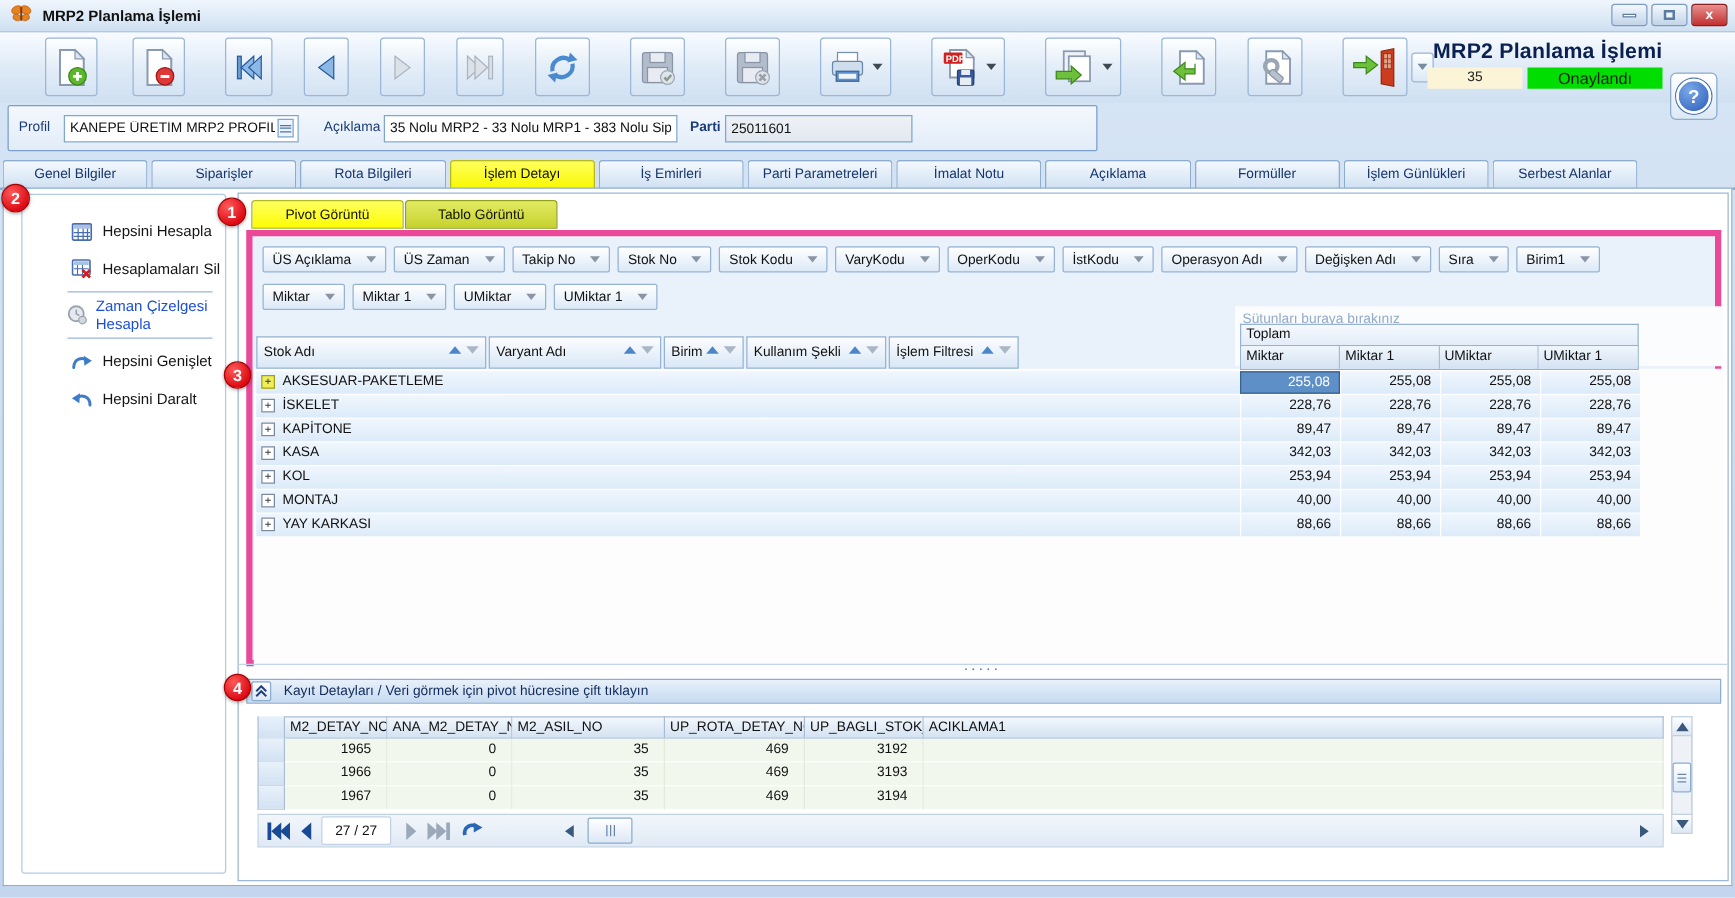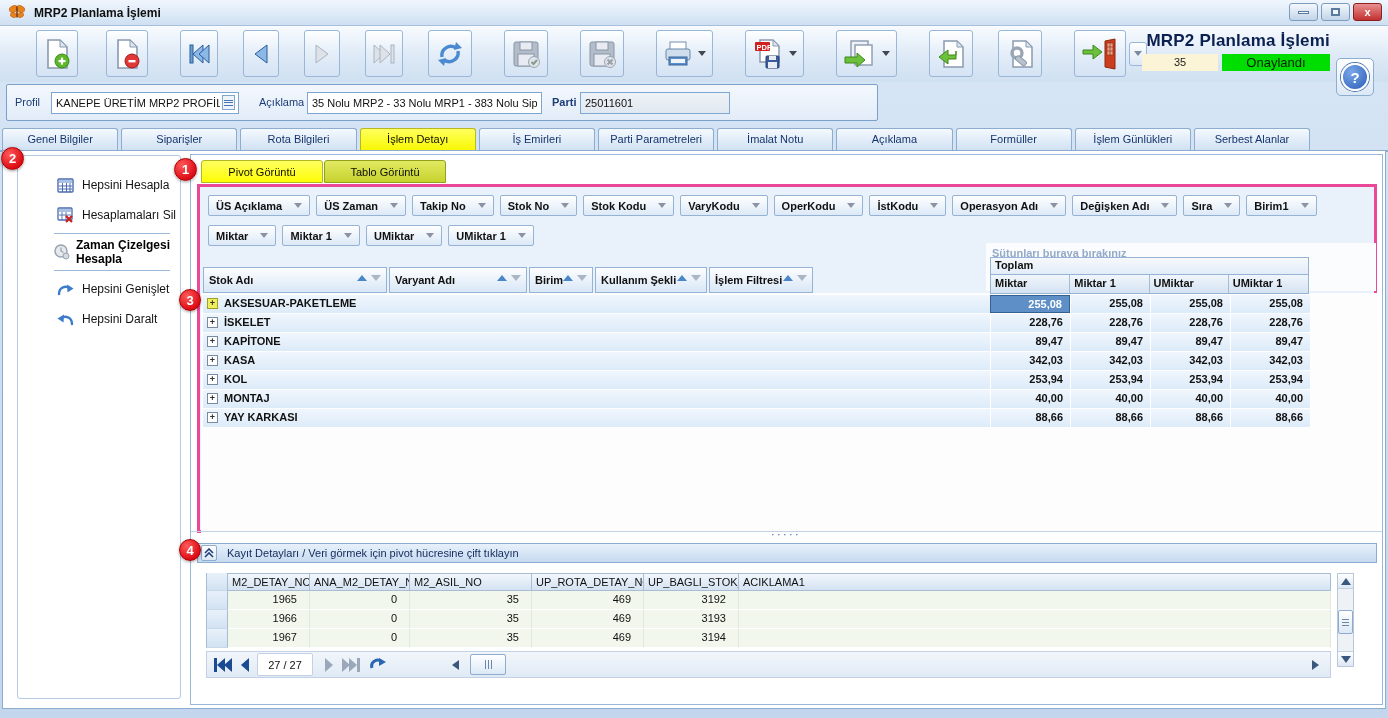--- a/index.html
+++ b/index.html
@@ -60,28 +60,28 @@
   .tab { flex:1; border:1px solid #8cacd0; border-bottom:none; border-radius:3px 3px 0 0;
     background:linear-gradient(#f4f9fe,#cfe0f2); color:#16356e; text-align:center; line-height:21px; }
   .tab.active { background:linear-gradient(#ffff5e,#f8f800); border-color:#b8b820; color:#101000; }
   .tabline { position:absolute; left:0; top:150px; width:1388px; height:2px; background:#8cacd0; }
   
   .content { position:absolute; left:2px; top:151px; width:1384px; height:558px; background:#fff; border:1px solid #8cacd0; border-top:none; }
   
   .sidebar { position:absolute; left:14px; top:4px; width:164px; height:544px; border:1px solid #b4c9e2; border-radius:3px; background:#fff; padding-top:14px;padding-left:26px; }
   .sitem { height:30px; display:flex; align-items:center; padding-left:10px; font-size:12px; color:#141414; }
   .sitem .sic { width:22px; display:flex; justify-content:center; margin-right:6px; }
-  .sitem.disabled { color:#000000;font-weight:bold; }
+  .sitem.disabled { color:#1d4ed8; }
   .sdivider { height:1px; background:#9ab6d8; margin:3px 10px; }
   
   .main { position:absolute; left:187px; top:3px; width:1193px; height:551px; border:1px solid #9ab6d8; background:#fff; }
   .vtab { position:absolute; top:5px; height:23px; width:122px; text-align:center; line-height:22px; border:1px solid #b0b820; border-radius:3px 3px 0 0; color:#101000; }
   .vtab.pivot { left:10px; background:linear-gradient(#ffff60,#fdfd05); z-index:2; }
   .vtab.tablo { left:133px; background:linear-gradient(#e2ea62,#c6d22e); border-color:#92a01c; }
-  .pivotarea { position:absolute; left:6px; top:29px; width:1180px; height:349px; background:#e9f1fb; border:3px solid #ec4899;font-weight:bold; }
+  .pivotarea { position:absolute; left:6px; top:29px; width:1180px; height:349px; background:#e9f1fb; border:5px solid #ec4899; }
   .chiprow { position:absolute; left:8px; display:flex; gap:6px; }
   .chip { height:21px; border:1px solid #96b2d4; border-radius:2px; background:linear-gradient(#ffffff,#dce9f7);
     display:flex; align-items:center; padding:0 7px; white-space:nowrap; }
   .chip .dd { margin-left:12px; border-top-color:#8a94a4; }
   .drophint { position:absolute; left:792px; top:60px; color:#93aac8; }
   .dz-white { position:absolute; left:786px; top:56px; width:390px; height:48px; background:#fbfcfe; }
   .rows-white { position:absolute; left:1px; top:106px; width:1176px; height:241px; background:#fdfdfe; }
   .hdrrow { position:absolute; left:3px; top:80px; display:flex; gap:2px; }
   .hcell { height:26px; border:1px solid #96b2d4; background:linear-gradient(#fcfdff,#d9e7f6);
     display:flex; align-items:center; padding:0 5px; position:relative; }

